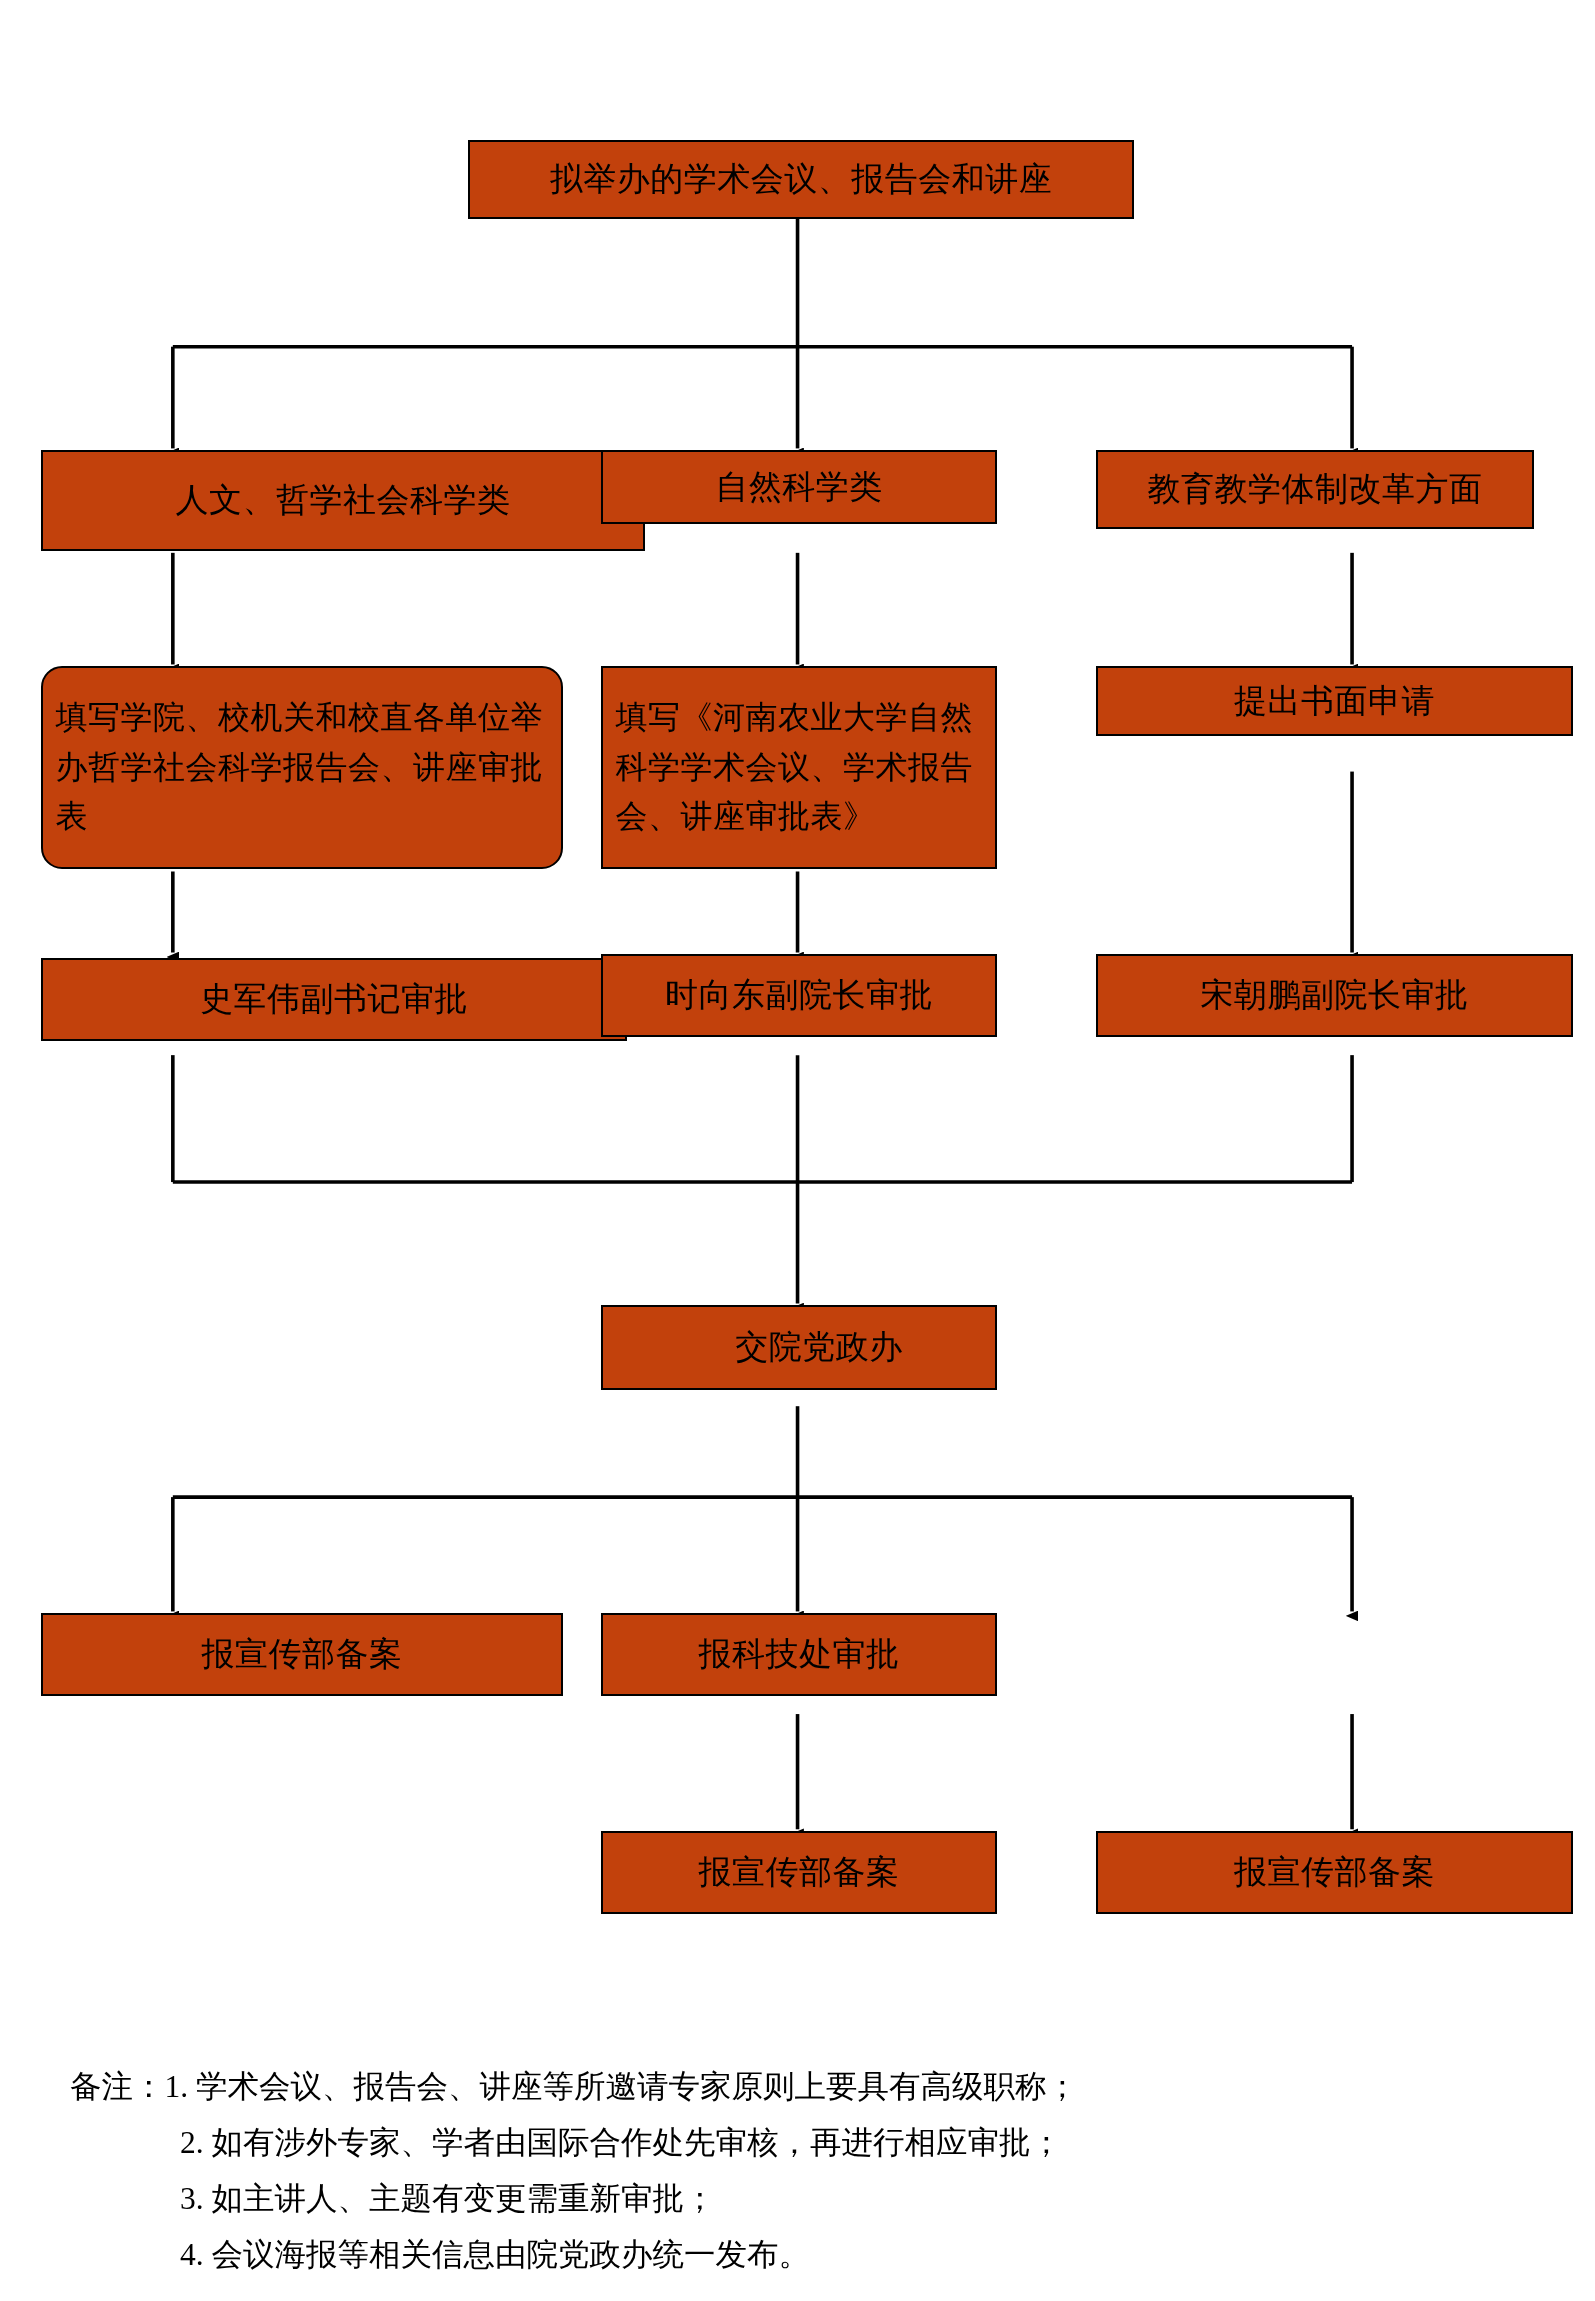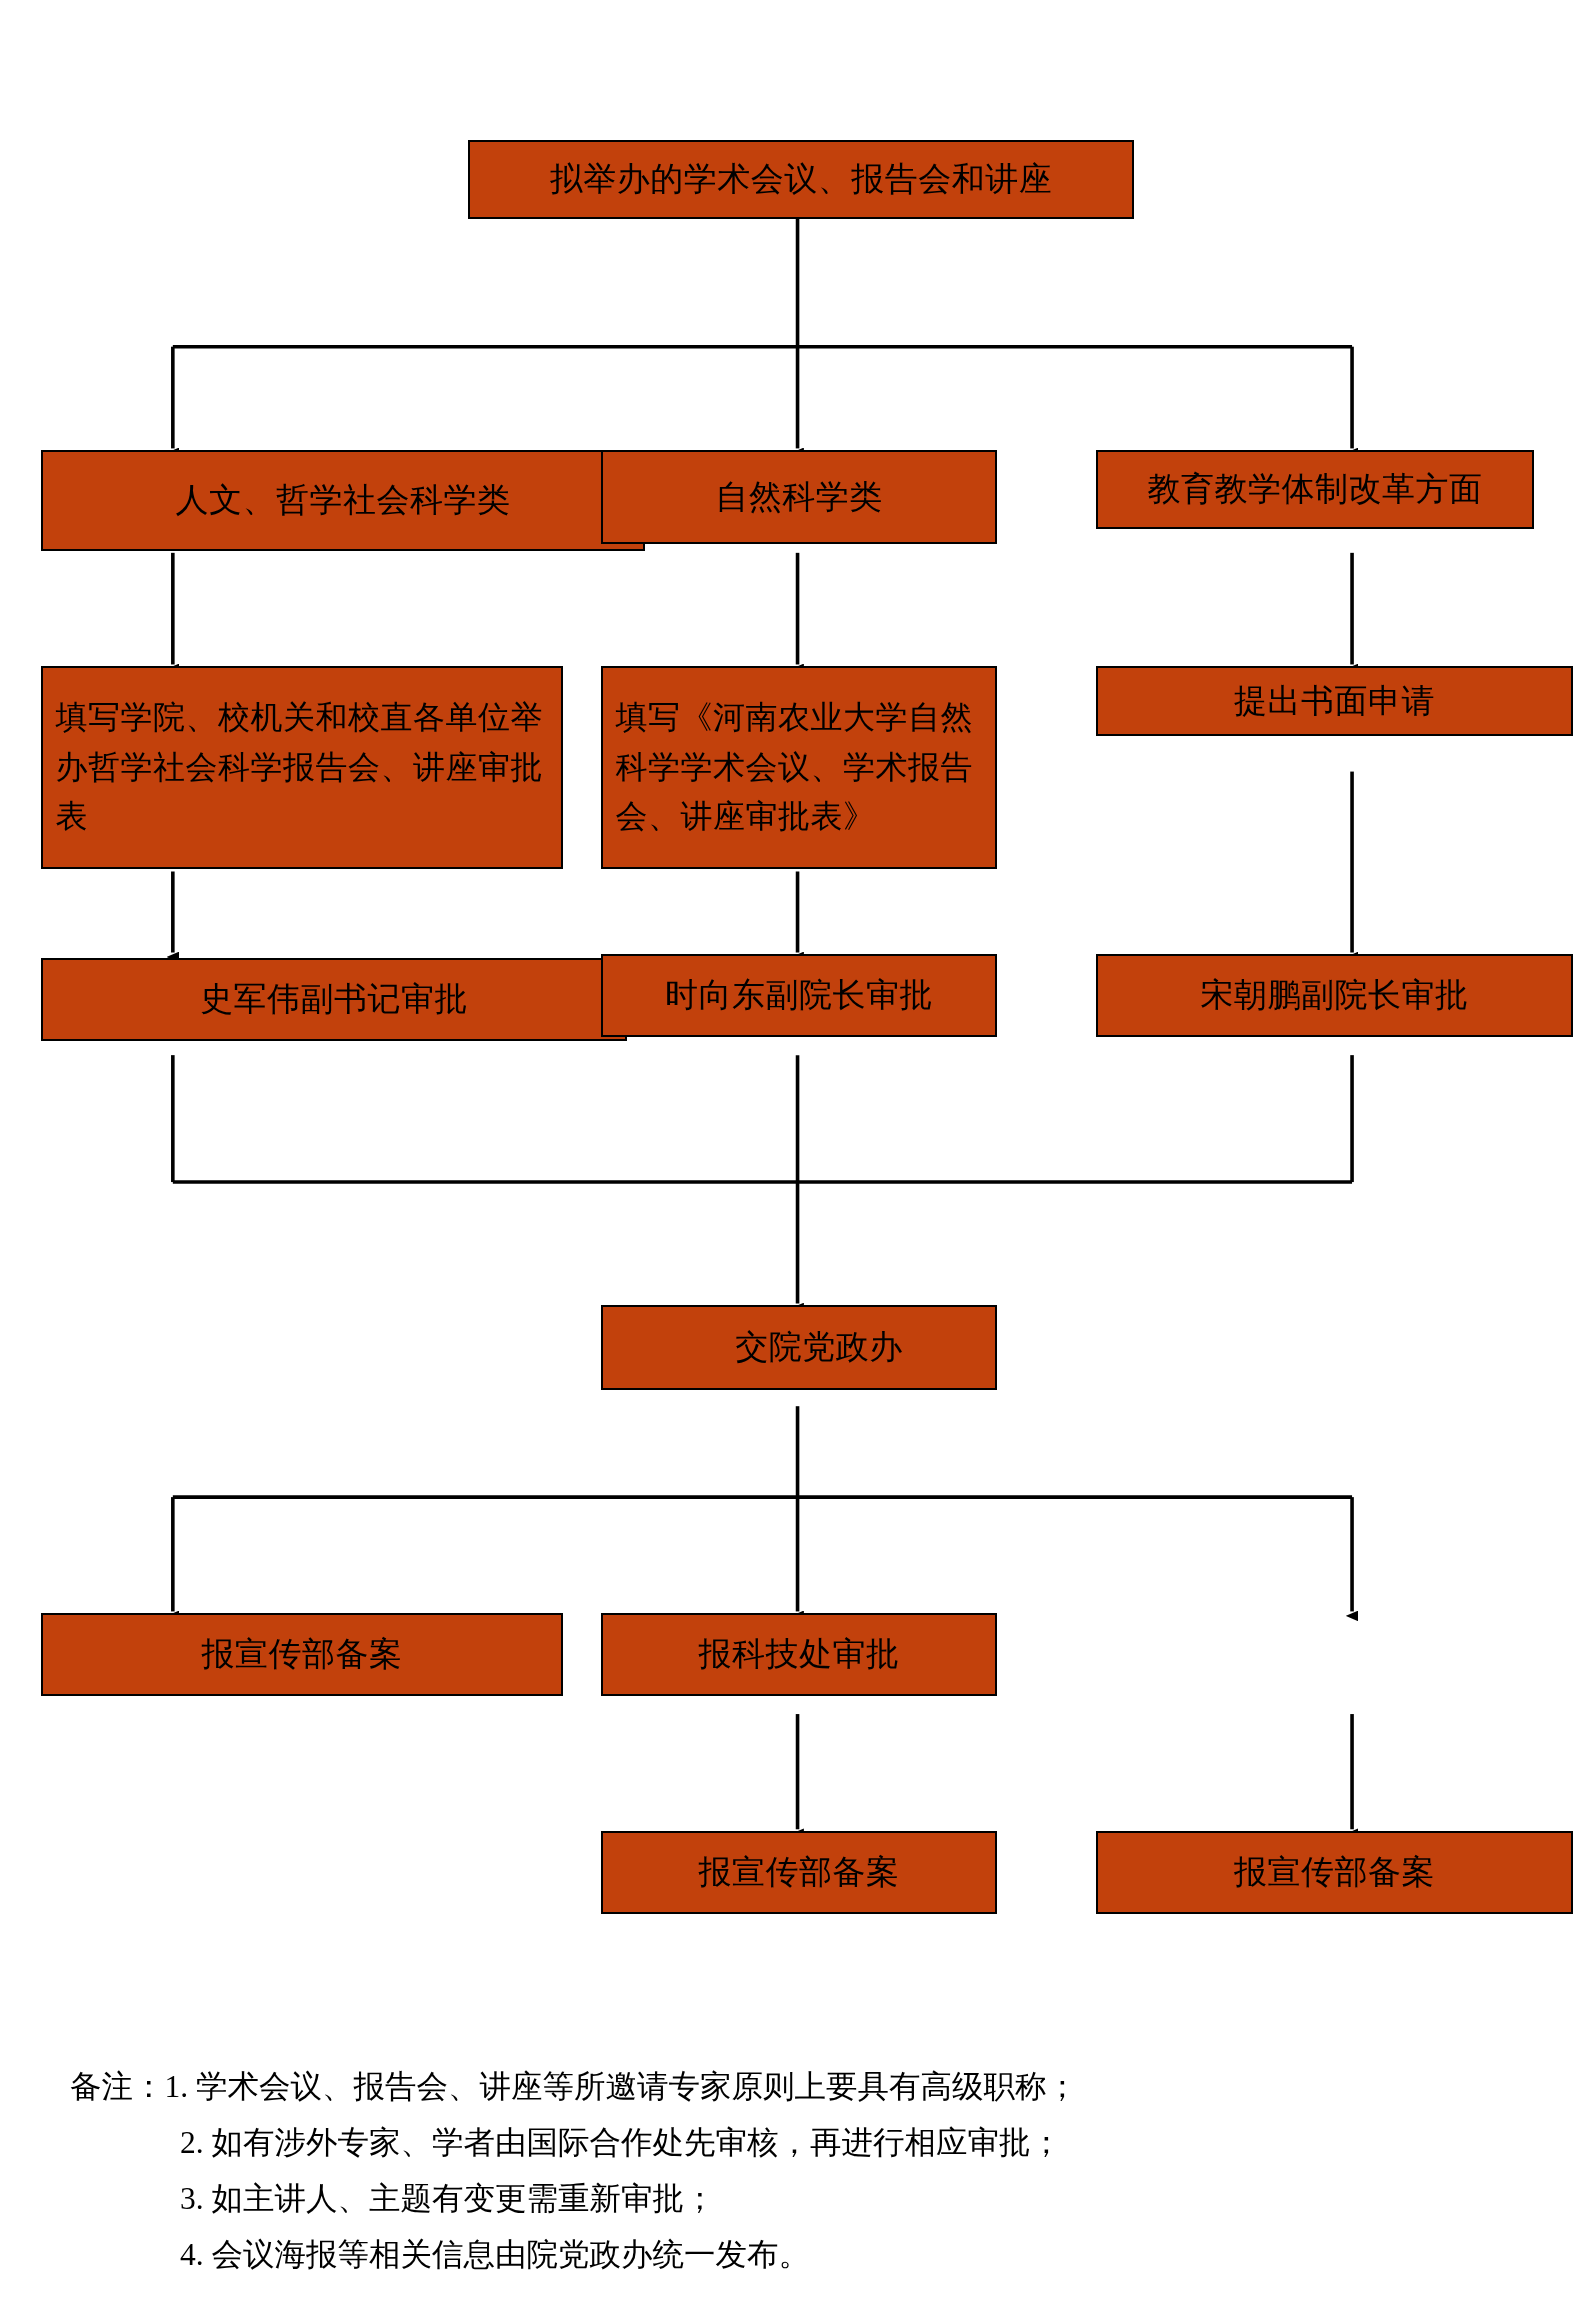--- a/index.html
+++ b/index.html
@@ -112,29 +112,29 @@
   </svg>
 
   <div class="node-box" style="left:468px; top:140px; width:666px; height:79px;">
     <span class="node-label">拟举办的学术会议、报告会和讲座</span>
   </div>
 
   <div class="node-box" style="left:41px; top:450px; width:604px; height:101px;">
     <span class="node-label">人文、哲学社会科学类</span>
   </div>
 
-  <div class="node-box" style="left:601px; top:450px; width:396px; height:94px;">
+  <div class="node-box" style="left:601px; top:450px; width:396px; height:74px;">
     <span class="node-label">自然科学类</span>
   </div>
 
   <div class="node-box" style="left:1096px; top:450px; width:438px; height:79px;text-align:center;">
     <span class="node-label">教育教学体制改革方面</span>
   </div>
 
-  <div class="node-box" style="left:41px; top:666px; width:522px; height:203px;">
+  <div class="node-box" style="left:41px; top:666px; width:522px; height:203px;border-radius:21px;">
     <span class="node-label multiline">填写学院、校机关和校直各单位举办哲学社会科学报告会、讲座审批表</span>
   </div>
 
   <div class="node-box" style="left:601px; top:666px; width:396px; height:203px;">
     <span class="node-label multiline">填写《河南农业大学自然科学学术会议、学术报告会、讲座审批表》</span>
   </div>
 
   <div class="node-box" style="left:1096px; top:666px; width:477px; height:70px;">
     <span class="node-label">提出书面申请</span>
   </div>

